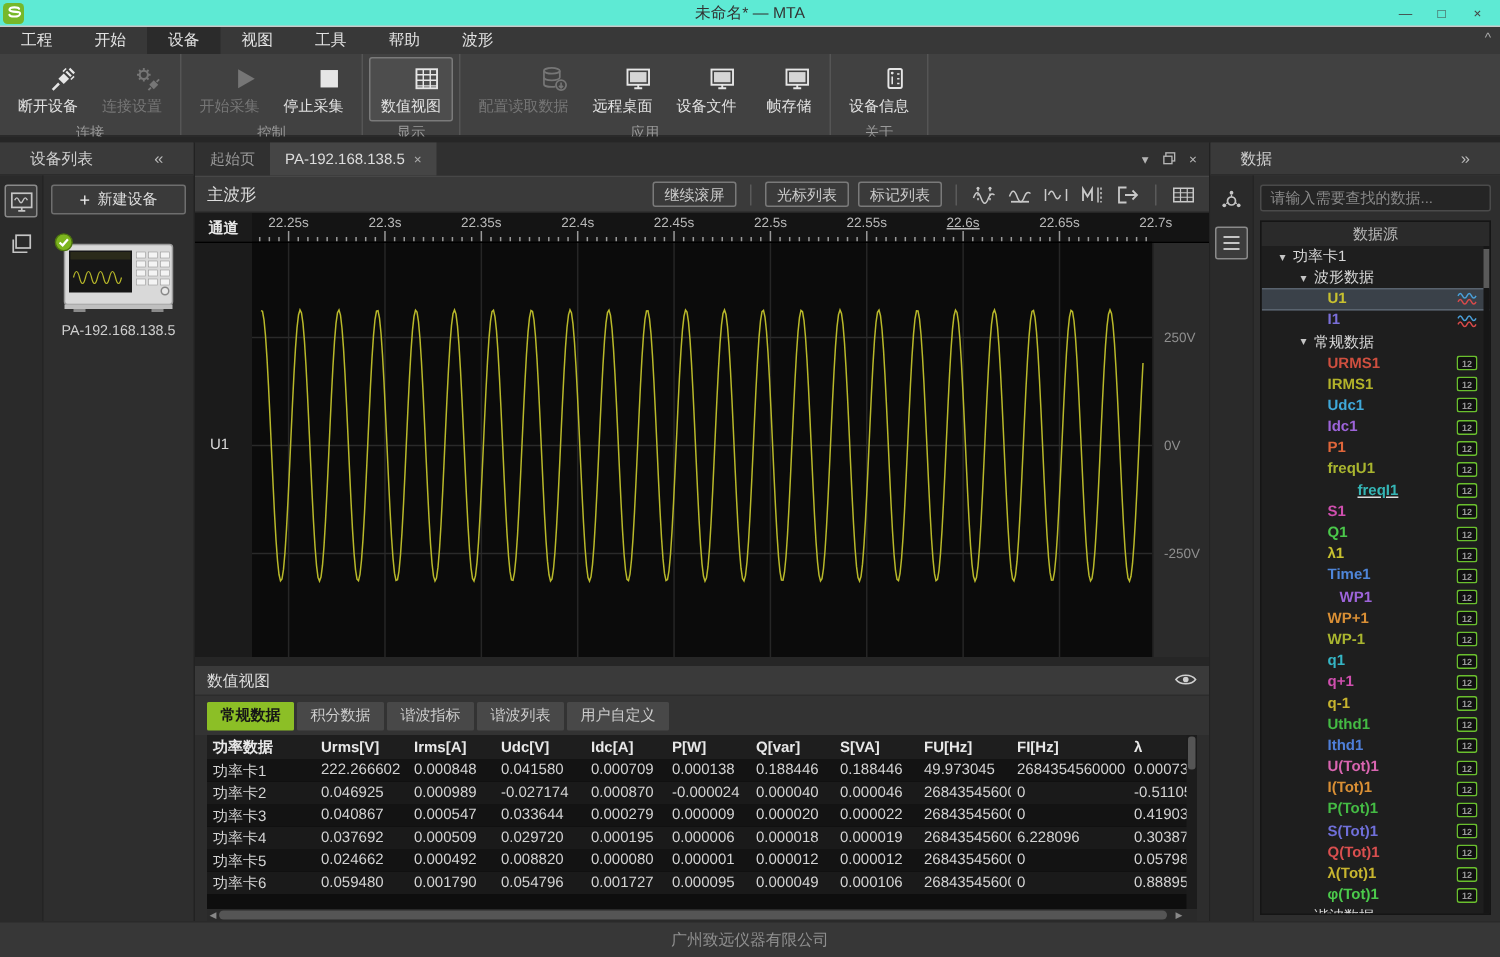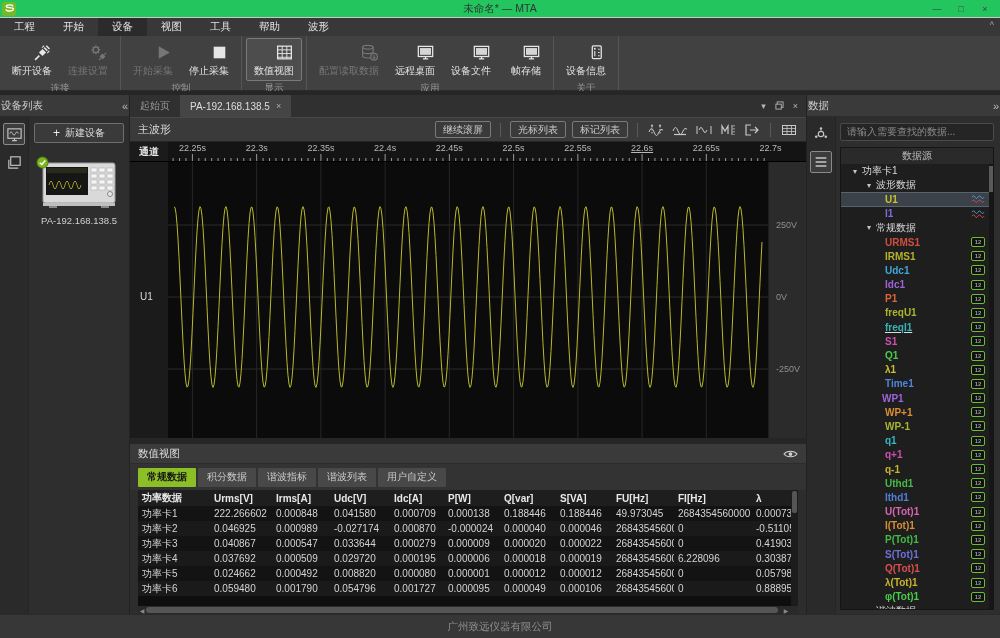--- a/index.html
+++ b/index.html
@@ -1,19 +1,19 @@
 <!DOCTYPE html>
 <html><head>
 <meta charset="utf-8">
 <style>
   *{margin:0;padding:0;box-sizing:border-box}
   html,body{width:1000px;height:638px;overflow:hidden}
   body{font-family:"Liberation Sans",sans-serif;background:#262626;position:relative;color:#ddd;-webkit-font-smoothing:antialiased}
   
-  .titlebar{height:18px;background:#22c55e;display:flex;align-items:center;position:relative;border-bottom:1px solid #c9c9c9}
+  .titlebar{height:18px;background:#5eead4;display:flex;align-items:center;position:relative;border-bottom:1px solid #c9c9c9}
   .logo{width:14px;height:14px;margin-left:2px;border-radius:3px;background:#76b82a;display:flex;align-items:center;justify-content:center}
   .title-text{position:absolute;left:0;right:0;text-align:center;font-size:10.5px;color:#333}
   .winbtns{margin-left:auto;display:flex;align-items:center;gap:2px;padding-right:4px}
   .winbtn{width:22px;height:16px;display:flex;align-items:center;justify-content:center;font-size:9px;color:#444;cursor:default}
   
   .menubar{height:18px;background:#383838;display:flex;align-items:stretch;position:relative}
   .menu-item{padding:0 14px;font-size:10.5px;color:#e2e2e2;display:flex;align-items:center}
   .menu-item.active{background:#2b2b2b}
   .ribbon-collapse{position:absolute;right:6px;top:2px;color:#aaa;font-size:9px}
   
@@ -24,21 +24,21 @@
   .rbtn.active{background:#4d4d4d;border-color:#7a7a7a}
   .ricon{height:22px;display:flex;align-items:center;justify-content:center;color:#e6e6e6}
   .ricon svg{width:19px;height:19px}
   .rlabel{font-size:10px;color:#e2e2e2;white-space:nowrap;margin-top:1px}
   .rbtn.disabled .ricon,.rbtn.disabled .rlabel{color:#767676}
   .rgroup-label{text-align:center;font-size:9.5px;color:#9a9a9a;padding:1px 0 2px 0}
   
   .main{position:absolute;top:95px;left:0;right:0;bottom:24px;display:flex;background:#262626}
   .gapline{position:absolute;top:91px;left:0;right:0;height:4px;background:#262626}
   
-  .phead{height:22px;background:#3a3a3a;display:flex;align-items:center;font-size:10.5px;color:#cfcfcf;padding:0 1px;border-bottom:1px solid #2c2c2c}
+  .phead{height:22px;background:#3a3a3a;display:flex;align-items:center;font-size:10.5px;color:#cfcfcf;padding:0 20px;border-bottom:1px solid #2c2c2c}
   .phead .chev{margin-left:auto;color:#bbb;font-size:11px}
   
   .left{width:130px;display:flex;flex-direction:column;background:#2e2e2e;border-right:1px solid #222}
   .left-body{flex:1;display:flex}
   .vstrip{width:29px;background:#2a2a2a;display:flex;flex-direction:column;align-items:center;padding-top:6px;gap:6px;border-right:1px solid #242424}
   .vicon{width:22px;height:22px;display:flex;align-items:center;justify-content:center;border:1px solid transparent;border-radius:2px;color:#c5c5c5}
   .vicon.sel{border-color:#8a8a8a;background:#3c3c3c}
   .left-content{flex:1;padding:6px 5px;position:relative}
   .newdev{height:20px;border:1px solid #6e6e6e;border-radius:2px;background:#3a3a3a;color:#ddd;font-size:10px;display:flex;align-items:center;justify-content:center;gap:5px}
   .devcard{margin-top:10px;position:relative;display:flex;flex-direction:column;align-items:center;padding-top:8px}
@@ -791,21 +791,21 @@
               </div>
               <div class="trow item" style="padding-left: 44px;">
                 <span style="color: rgb(169, 181, 47);">freqU1</span>
                 <span class="badge">
                   <svg viewBox="0 0 14 10" width="14" height="10">
                     <rect x="0.5" y="0.5" width="13" height="9" rx="1.5" fill="#101010" stroke="#6abf2e" stroke-width="1"></rect>
                     <text x="7" y="7.4" font-size="6" fill="#9a9a9a" text-anchor="middle">12</text>
                   </svg>
                 </span>
               </div>
-              <div class="trow item" style="padding-left: 44px; text-decoration: underline;">
+              <div class="trow item" style="padding-left: 64px; text-decoration: underline;">
                 <span style="color: rgb(53, 181, 181);">freqI1</span>
                 <span class="badge">
                   <svg viewBox="0 0 14 10" width="14" height="10">
                     <rect x="0.5" y="0.5" width="13" height="9" rx="1.5" fill="#101010" stroke="#6abf2e" stroke-width="1"></rect>
                     <text x="7" y="7.4" font-size="6" fill="#9a9a9a" text-anchor="middle">12</text>
                   </svg>
                 </span>
               </div>
               <div class="trow item" style="padding-left: 44px;">
                 <span style="color: rgb(207, 79, 174);">S1</span>
@@ -836,21 +836,21 @@
               </div>
               <div class="trow item" style="padding-left: 44px;">
                 <span style="color: rgb(79, 134, 217);">Time1</span>
                 <span class="badge">
                   <svg viewBox="0 0 14 10" width="14" height="10">
                     <rect x="0.5" y="0.5" width="13" height="9" rx="1.5" fill="#101010" stroke="#6abf2e" stroke-width="1"></rect>
                     <text x="7" y="7.4" font-size="6" fill="#9a9a9a" text-anchor="middle">12</text>
                   </svg>
                 </span>
               </div>
-              <div class="trow item" style="padding-left: 41px;">
+              <div class="trow item" style="padding-left: 52px;">
                 <span style="color: rgb(157, 100, 217);">WP1</span>
                 <span class="badge">
                   <svg viewBox="0 0 14 10" width="14" height="10">
                     <rect x="0.5" y="0.5" width="13" height="9" rx="1.5" fill="#101010" stroke="#6abf2e" stroke-width="1"></rect>
                     <text x="7" y="7.4" font-size="6" fill="#9a9a9a" text-anchor="middle">12</text>
                   </svg>
                 </span>
               </div>
               <div class="trow item" style="padding-left: 44px;">
                 <span style="color: rgb(217, 143, 53);">WP+1</span>

